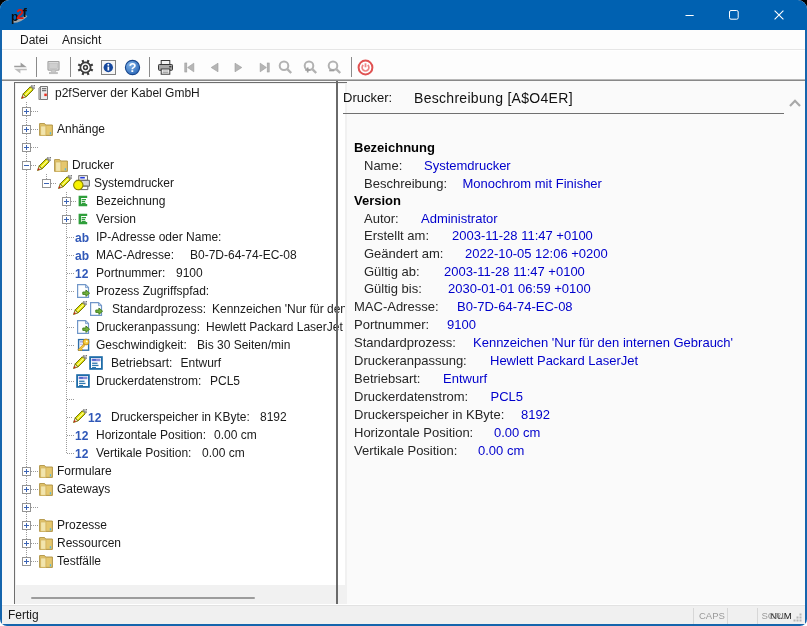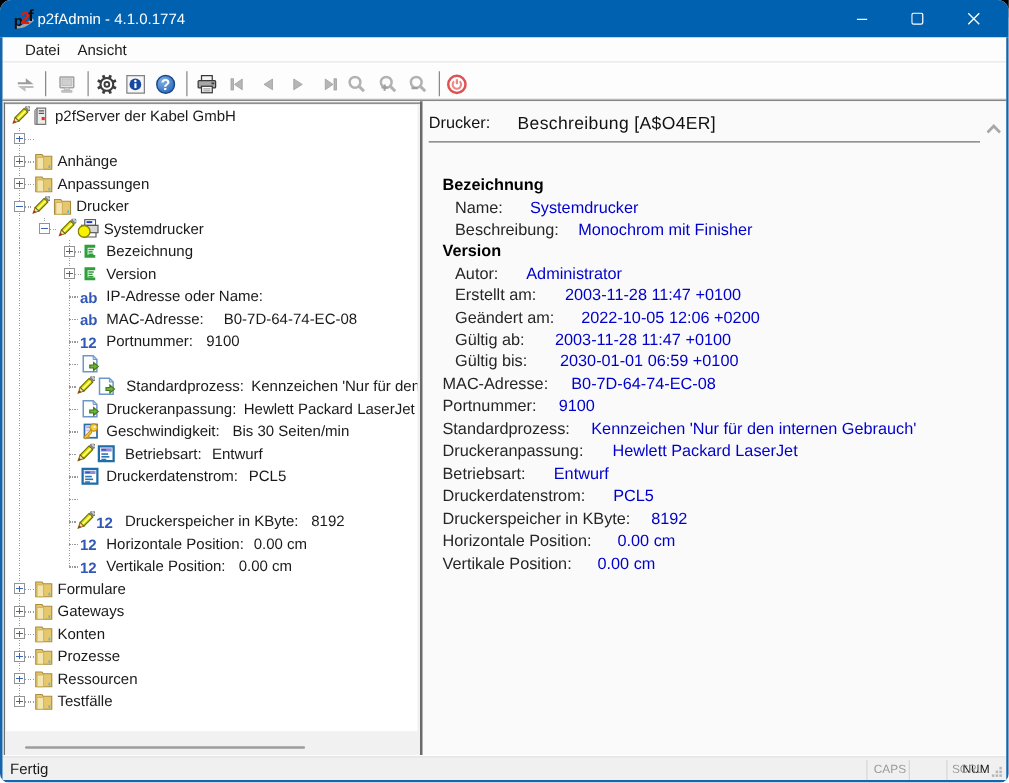--- a/index.html
+++ b/index.html
@@ -10,21 +10,21 @@
 #win { position:absolute; left:0; top:0; width:807px; height:626px; border-radius:9px 9px 7px 7px; overflow:hidden; background:#fff; z-index:1; }
 #titlebar { position:absolute; left:0; top:0; width:807px; height:30px; background:#0061b1; }
 #title { position:absolute; left:30px; top:0; height:30px; line-height:31px; color:#fff; font-size:12px; }
 #menubar { position:absolute; left:2px; top:30px; width:803px; height:20px; background:#fdfdfd; border-bottom:1px solid #e6e6e6; }
 .menu { position:absolute; top:0; height:20px; line-height:21px; font-size:12px; color:#1a1a1a; }
 #toolbar { position:absolute; left:2px; top:51px; width:803px; height:28px; background:#fdfdfd; }
 .tsep { position:absolute; top:6px; width:1px; height:20px; background:#8a8a8a; }
 #groove1 { position:absolute; left:2px; top:79px; width:803px; height:1px; background:#b9b9b9; }
 #groove2 { position:absolute; left:2px; top:80px; width:803px; height:1px; background:#888; }
 #rpanel { position:absolute; left:2px; top:81px; width:803px; height:523px; background:#fafafa; }
-#treewrap { position:absolute; left:3px; top:82px; width:333px; height:522px; border-top:1px solid #6e6e6e; border-left:1px solid #6e6e6e; background:#f1f1f1; }
+#treewrap { position:absolute; left:14px; top:82px; width:333px; height:522px; border-top:1px solid #6e6e6e; border-left:1px solid #6e6e6e; background:#f1f1f1; }
 #tree { position:absolute; left:1px; top:1px; width:329px; height:501px; background:#fff; overflow:hidden; }
 #splitter { position:absolute; left:336px; top:81px; width:2px; height:523px; background:#6a6a6a; }
 #hthumb { position:absolute; left:16px; top:513.5px; width:224px; height:2.5px; background:#9c9c9c; border-radius:2px; }
 .tr { position:absolute; left:0; height:18px; line-height:18px; font-size:12px; color:#1a1a1a; white-space:nowrap; width:500px; }
 .tr span { position:absolute; top:0; line-height:18px; }
 .tr svg { position:absolute; }
 #rcontent { position:absolute; left:338px; top:81px; width:452px; height:523px; overflow:hidden; font-size:13px; }
 .rrow { position:absolute; height:18px; line-height:18px; white-space:nowrap; }
 .rrow .lb { position:absolute; color:#262626; line-height:18px; }
 .rrow .vl { position:absolute; color:#0000cc; line-height:18px; }
@@ -104,21 +104,20 @@
 <div id="blk1"></div>
 <div id="blk2"></div>
 <div id="win">
   <div id="titlebar">
     <svg width="18" height="18" style="position:absolute;left:12px;top:6px;overflow:visible">
       <path d="M0.5,15.5 Q7,16.5 14.5,9.5" stroke="#a8a8a8" stroke-width="2.4" fill="none" opacity="0.95"></path>
       <text x="-1" y="14.5" font-size="12" font-weight="bold" fill="#0d0d0d">p</text>
       <text x="4.2" y="13" font-size="14" font-weight="bold" fill="#e01c0c">2</text>
       <text x="10.5" y="11" font-size="13" font-weight="bold" fill="#0d0d0d">f</text>
     </svg>
-    <span id="title">p2fAdmin - 4.1.0.1774</span>
     <svg width="10" height="10" style="position:absolute;left:685px;top:10px">
         <line x1="0.5" y1="5.5" x2="8.7" y2="5.5" stroke="#fff" stroke-width="1"></line>
       </svg>
     <svg width="11" height="11" style="position:absolute;left:729px;top:10px">
         <rect x="0.5" y="0.5" width="8.7" height="8.7" rx="1.5" fill="none" stroke="#fff" stroke-width="1"></rect>
       </svg>
     <svg width="11" height="11" style="position:absolute;left:774px;top:10px">
         <path d="M0.6,0.6 L9.4,9.4 M9.4,0.6 L0.6,9.4" stroke="#fff" stroke-width="1.1"></path>
       </svg>
   </div>
@@ -296,26 +295,20 @@
             <use href="#srv"></use>
           </svg>
           <span style="left:39px">p2fServer der Kabel GmbH</span>
         </div>
 <div class="tr" style="top:36px">
           <svg width="16" height="16" style="left:22px;top:1px">
             <use href="#fol"></use>
           </svg>
           <span style="left:41px">Anhänge</span>
         </div>
-<div class="tr" style="top:54px">
-          <svg width="16" height="16" style="left:22px;top:1px">
-            <use href="#fol"></use>
-          </svg>
-          <span style="left:41px">Anpassungen</span>
-        </div>
 <div class="tr" style="top:72px">
           <svg width="16" height="16" style="left:19px;top:1px">
             <use href="#pen"></use>
           </svg>
           <svg width="16" height="16" style="left:37px;top:1px">
             <use href="#fol"></use>
           </svg>
           <span style="left:56px">Drucker</span>
         </div>
 <div class="tr" style="top:90px">
@@ -356,20 +349,21 @@
           <svg width="17" height="16" style="left:59px;top:1px">
             <text x="0" y="13" font-size="12" font-weight="bold" fill="#3058b8" font-family="Liberation Sans">12</text>
           </svg>
           <span style="left:80px">Portnummer:</span>
           <span style="left:160px">9100</span>
         </div>
 <div class="tr" style="top:198px">
           <svg width="16" height="16" style="left:59px;top:1px">
             <use href="#doc"></use>
           </svg>
+          <span style="left:80px">Prozess Zugriffspfad:</span>
         </div>
 <div class="tr" style="top:216px">
           <svg width="16" height="16" style="left:55px;top:1px">
             <use href="#pen"></use>
           </svg>
           <svg width="16" height="16" style="left:72px;top:1px">
             <use href="#doc"></use>
           </svg>
           <span style="left:96px">Standardprozess:</span>
           <span style="left:196px">Kennzeichen 'Nur für den internen Gebrauch'</span>
@@ -433,26 +427,20 @@
           <svg width="16" height="16" style="left:22px;top:1px">
             <use href="#fol"></use>
           </svg>
           <span style="left:41px">Formulare</span>
         </div>
 <div class="tr" style="top:396px">
           <svg width="16" height="16" style="left:22px;top:1px">
             <use href="#fol"></use>
           </svg>
           <span style="left:41px">Gateways</span>
-        </div>
-<div class="tr" style="top:414px">
-          <svg width="16" height="16" style="left:22px;top:1px">
-            <use href="#fol"></use>
-          </svg>
-          <span style="left:41px">Konten</span>
         </div>
 <div class="tr" style="top:432px">
           <svg width="16" height="16" style="left:22px;top:1px">
             <use href="#fol"></use>
           </svg>
           <span style="left:41px">Prozesse</span>
         </div>
 <div class="tr" style="top:468px">
           <svg width="16" height="16" style="left:22px;top:1px">
             <use href="#fol"></use>

